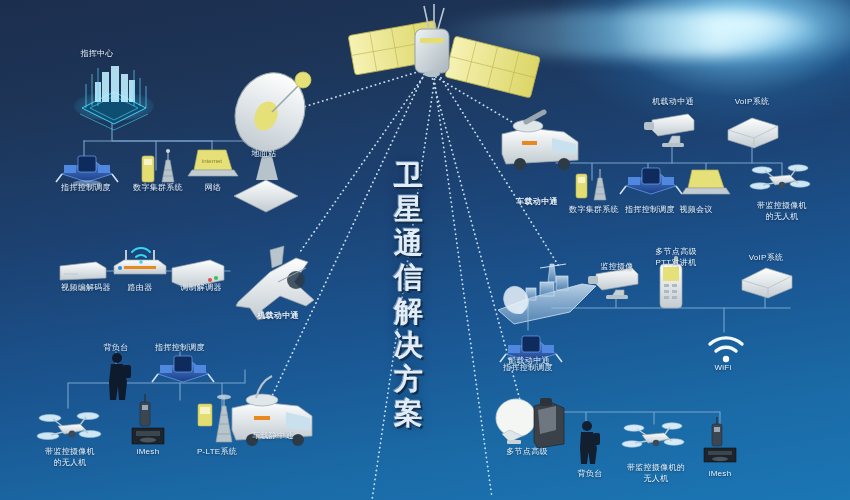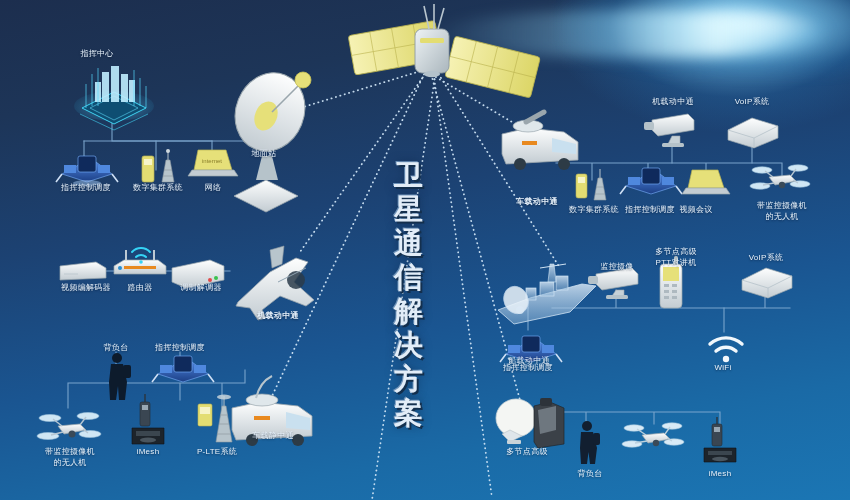--- a/index.html
+++ b/index.html
@@ -474,15 +474,17 @@
   <div class="lbl" style="left:586px;top:252px;width:62px;margin-top:9px;">监控摄像</div>
   <div class="lbl" style="left:640px;top:246px;width:72px;">多节点高级
 PTT对讲机</div>
   <div class="lbl" style="left:736px;top:252px;width:60px;">VoIP系统</div>
   <div class="lbl" style="left:496px;top:342px;width:66px;margin-top:13px;">船载动中通</div>
   <div class="lbl" style="left:492px;top:362px;width:72px;">指挥控制调度</div>
   <div class="lbl" style="left:700px;top:362px;width:46px;">WiFi</div>
 
   <div class="lbl" style="left:492px;top:446px;width:70px;">多节点高级</div>
   <div class="lbl" style="left:562px;top:468px;width:56px;">背负台</div>
+  <div class="lbl" style="left:616px;top:462px;width:80px;">带监控摄像机的
+无人机</div>
   <div class="lbl" style="left:696px;top:468px;width:48px;">iMesh</div>
 
 </div>
 
 </body></html>

